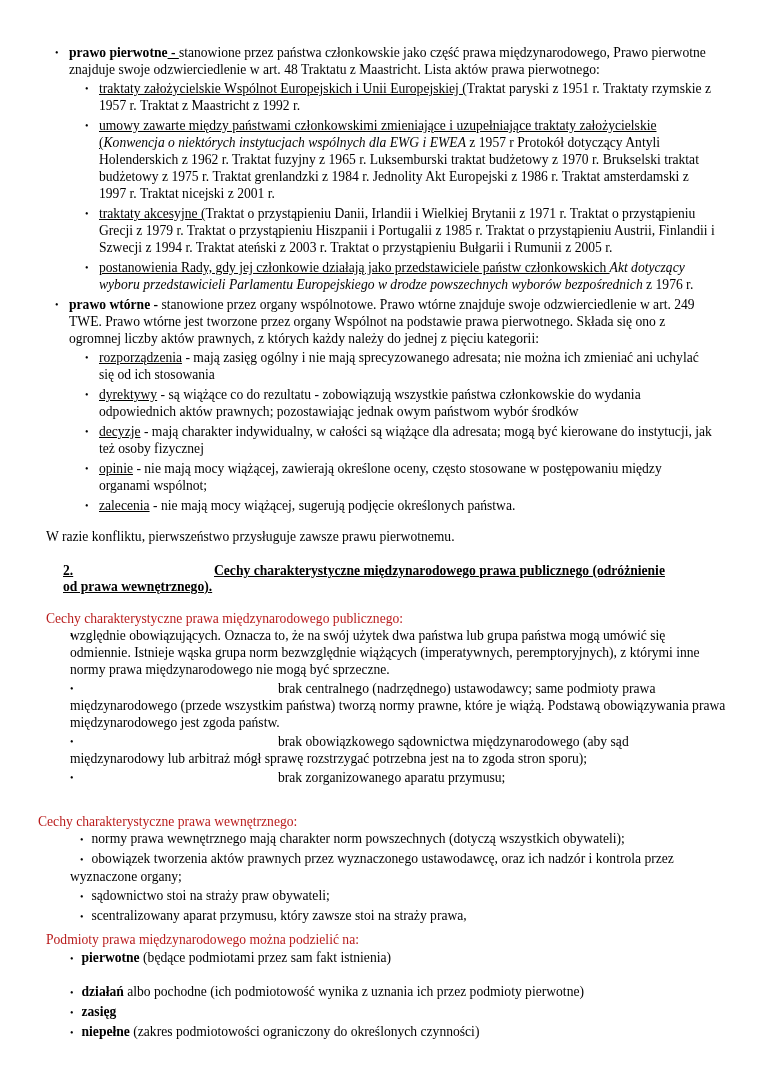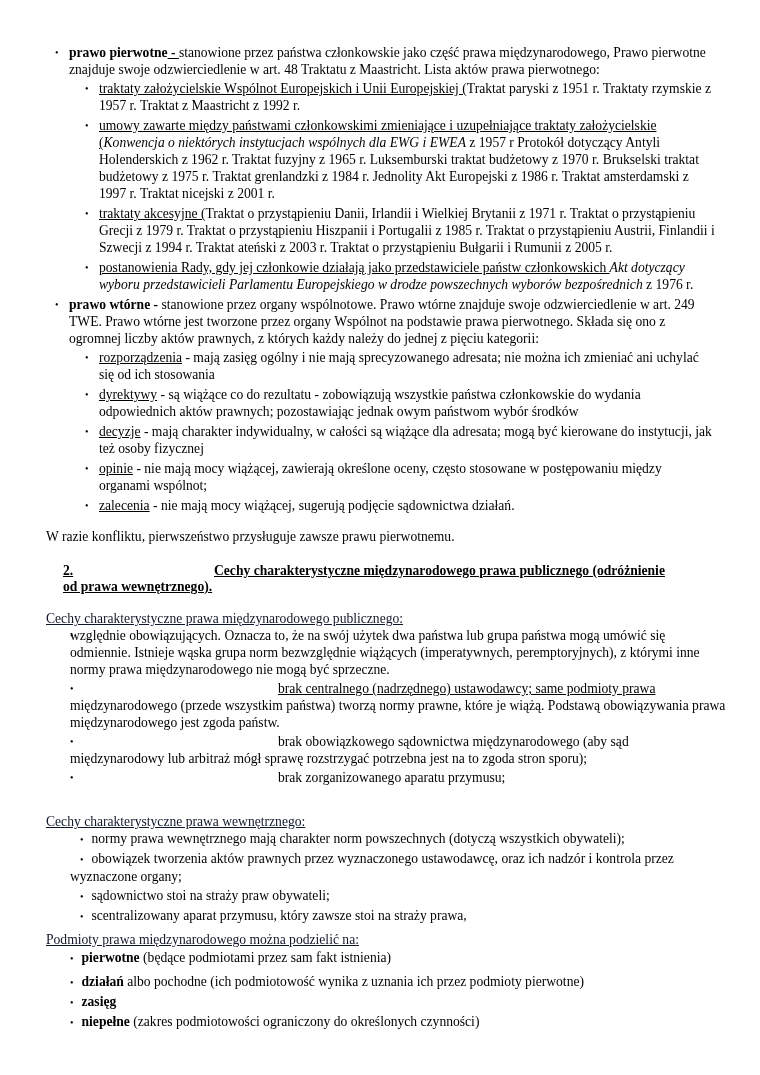--- a/index.html
+++ b/index.html
@@ -14,21 +14,21 @@
   .l1 > li { position: relative; padding-left: 14px; margin-bottom: 3px; }
   .l1 > li > .bul { position: absolute; left: 0; top: 0; }
   .l2 { margin-top: 2px; }
   .l2 > li { position: relative; padding-left: 30px; margin-bottom: 3px; }
   .l2 > li > .bul { position: absolute; left: 16px; top: 0; }
   .bul { font-size: 10px; }
   .u { text-decoration: underline; }
   b { font-weight: bold; }
   i { font-style: italic; text-align: right; }
   .abs { position: absolute; }
-  .red { color: #0f172a; text-decoration: underline; }
+  .red { color: #b91c1c; }
   .heading2 { font-weight: bold; text-decoration: underline; }
 </style>
 </head>
 <body>
 
 <div class="page">
 
   <ul class="l1" style="top:44px;">
     <li>
       <span class="bul">•</span>
@@ -67,74 +67,74 @@
         <li>
           <span class="bul">•</span>
           <span class="u">decyzje</span><span> - mają charakter indywidualny, w całości są wiążące dla adresata; mogą być kierowane do instytucji, jak też osoby fizycznej</span>
         </li>
         <li>
           <span class="bul">•</span>
           <span class="u">opinie</span><span> - nie mają mocy wiążącej, zawierają określone oceny, często stosowane w postępowaniu między organami wspólnot;</span>
         </li>
         <li>
           <span class="bul">•</span>
-          <span class="u">zalecenia</span><span> - nie mają mocy wiążącej, sugerują podjęcie sądownictwa działań.</span>
+          <span class="u">zalecenia</span><span> - nie mają mocy wiążącej, sugerują podjęcie określonych państwa.</span>
         </li>
       </ul>
     </li>
   </ul>
 
   <div class="abs" style="left:46px; top:528px; width:680px;">W razie konfliktu, pierwszeństwo przysługuje zawsze prawu pierwotnemu.</div>
 
   <div class="abs heading2" style="left:63px; top:562px;">2.</div>
   <div class="abs heading2" style="left:214px; top:562px; white-space:nowrap;">Cechy charakterystyczne międzynarodowego prawa publicznego (odróżnienie </div>
   <div class="abs heading2" style="left:63px; top:578px; white-space:nowrap;">od prawa wewnętrznego).</div>
 
   <div class="abs red" style="left:46px; top:610px;">Cechy charakterystyczne prawa międzynarodowego publicznego:</div>
 
   <div class="abs" style="left:46px; top:627px; width:680px;">
     <div style="position:relative; padding-left:24px;">
       <span class="bul abs" style="left:24px; top:0;">•</span>
       <div>względnie obowiązujących. Oznacza to, że na swój użytek dwa państwa lub grupa państwa mogą umówić się odmiennie. Istnieje wąska grupa norm bezwzględnie wiążących (imperatywnych, peremptoryjnych), z którymi inne normy prawa międzynarodowego nie mogą być sprzeczne.</div>
     </div>
     <div style="position:relative; padding-left:24px; margin-top:2px;">
       <span class="bul abs" style="left:24px; top:0;">•</span>
-      <div style="padding-left:208px;text-decoration:underline;">brak centralnego (nadrzędnego) ustawodawcy; same podmioty prawa</div>
+      <div style="padding-left:208px;">brak centralnego (nadrzędnego) ustawodawcy; same podmioty prawa</div>
       <div>międzynarodowego (przede wszystkim państwa) tworzą normy prawne, które je wiążą. Podstawą obowiązywania prawa międzynarodowego jest zgoda państw.</div>
     </div>
     <div style="position:relative; padding-left:24px; margin-top:2px;">
       <span class="bul abs" style="left:24px; top:0;">•</span>
       <div style="padding-left:208px;">brak obowiązkowego sądownictwa międzynarodowego (aby sąd</div>
       <div>międzynarodowy lub arbitraż mógł sprawę rozstrzygać potrzebna jest na to zgoda stron sporu);</div>
     </div>
     <div style="position:relative; padding-left:24px; margin-top:2px;">
       <span class="bul abs" style="left:24px; top:0;">•</span>
       <div style="padding-left:208px;">brak zorganizowanego aparatu przymusu;</div>
     </div>
   </div>
 
-  <div class="abs red" style="left:46px; top:813px;">Cechy charakterystyczne prawa wewnętrznego:</div>
+  <div class="abs red" style="left:38px; top:813px;">Cechy charakterystyczne prawa wewnętrznego:</div>
   <div class="abs" style="left:46px; top:830px; width:680px;">
     <div style="position:relative; padding-left:24px; margin-bottom:2px;">
       <span class="bul" style="margin-right:8px; margin-left:10px;">•</span><span>normy prawa wewnętrznego mają charakter norm powszechnych (dotyczą wszystkich obywateli);</span>
     </div>
     <div style="position:relative; padding-left:24px; margin-bottom:2px;">
       <span class="bul" style="margin-right:8px; margin-left:10px;">•</span><span>obowiązek tworzenia aktów prawnych przez wyznaczonego ustawodawcę, oraz ich nadzór i kontrola przez wyznaczone organy;</span>
     </div>
     <div style="position:relative; padding-left:24px; margin-bottom:2px;">
       <span class="bul" style="margin-right:8px; margin-left:10px;">•</span><span>sądownictwo stoi na straży praw obywateli;</span>
     </div>
     <div style="position:relative; padding-left:24px;">
       <span class="bul" style="margin-right:8px; margin-left:10px;">•</span><span>scentralizowany aparat przymusu, który zawsze stoi na straży prawa,</span>
     </div>
   </div>
 
   <div class="abs red" style="left:46px; top:931px;">Podmioty prawa międzynarodowego można podzielić na:</div>
   <div class="abs" style="left:70px; top:949px; width:660px;">
-    <div style="margin-bottom:6px;">
+    <div style="margin-bottom:16px;">
       <span class="bul" style="margin-right:8px;">•</span><b>pierwotne</b><span> (będące podmiotami przez sam fakt istnienia)</span>
     </div>
     <div style="margin-bottom:2px;">
       <span class="bul" style="margin-right:8px;">•</span><b>działań</b><span> albo pochodne (ich podmiotowość wynika z uznania ich przez podmioty pierwotne)</span>
     </div>
     <div style="margin-bottom:2px;">
       <span class="bul" style="margin-right:8px;">•</span><b>zasięg</b><span></span>
     </div>
     <div>
       <span class="bul" style="margin-right:8px;">•</span><b>niepełne</b><span> (zakres podmiotowości ograniczony do określonych czynności)</span>

